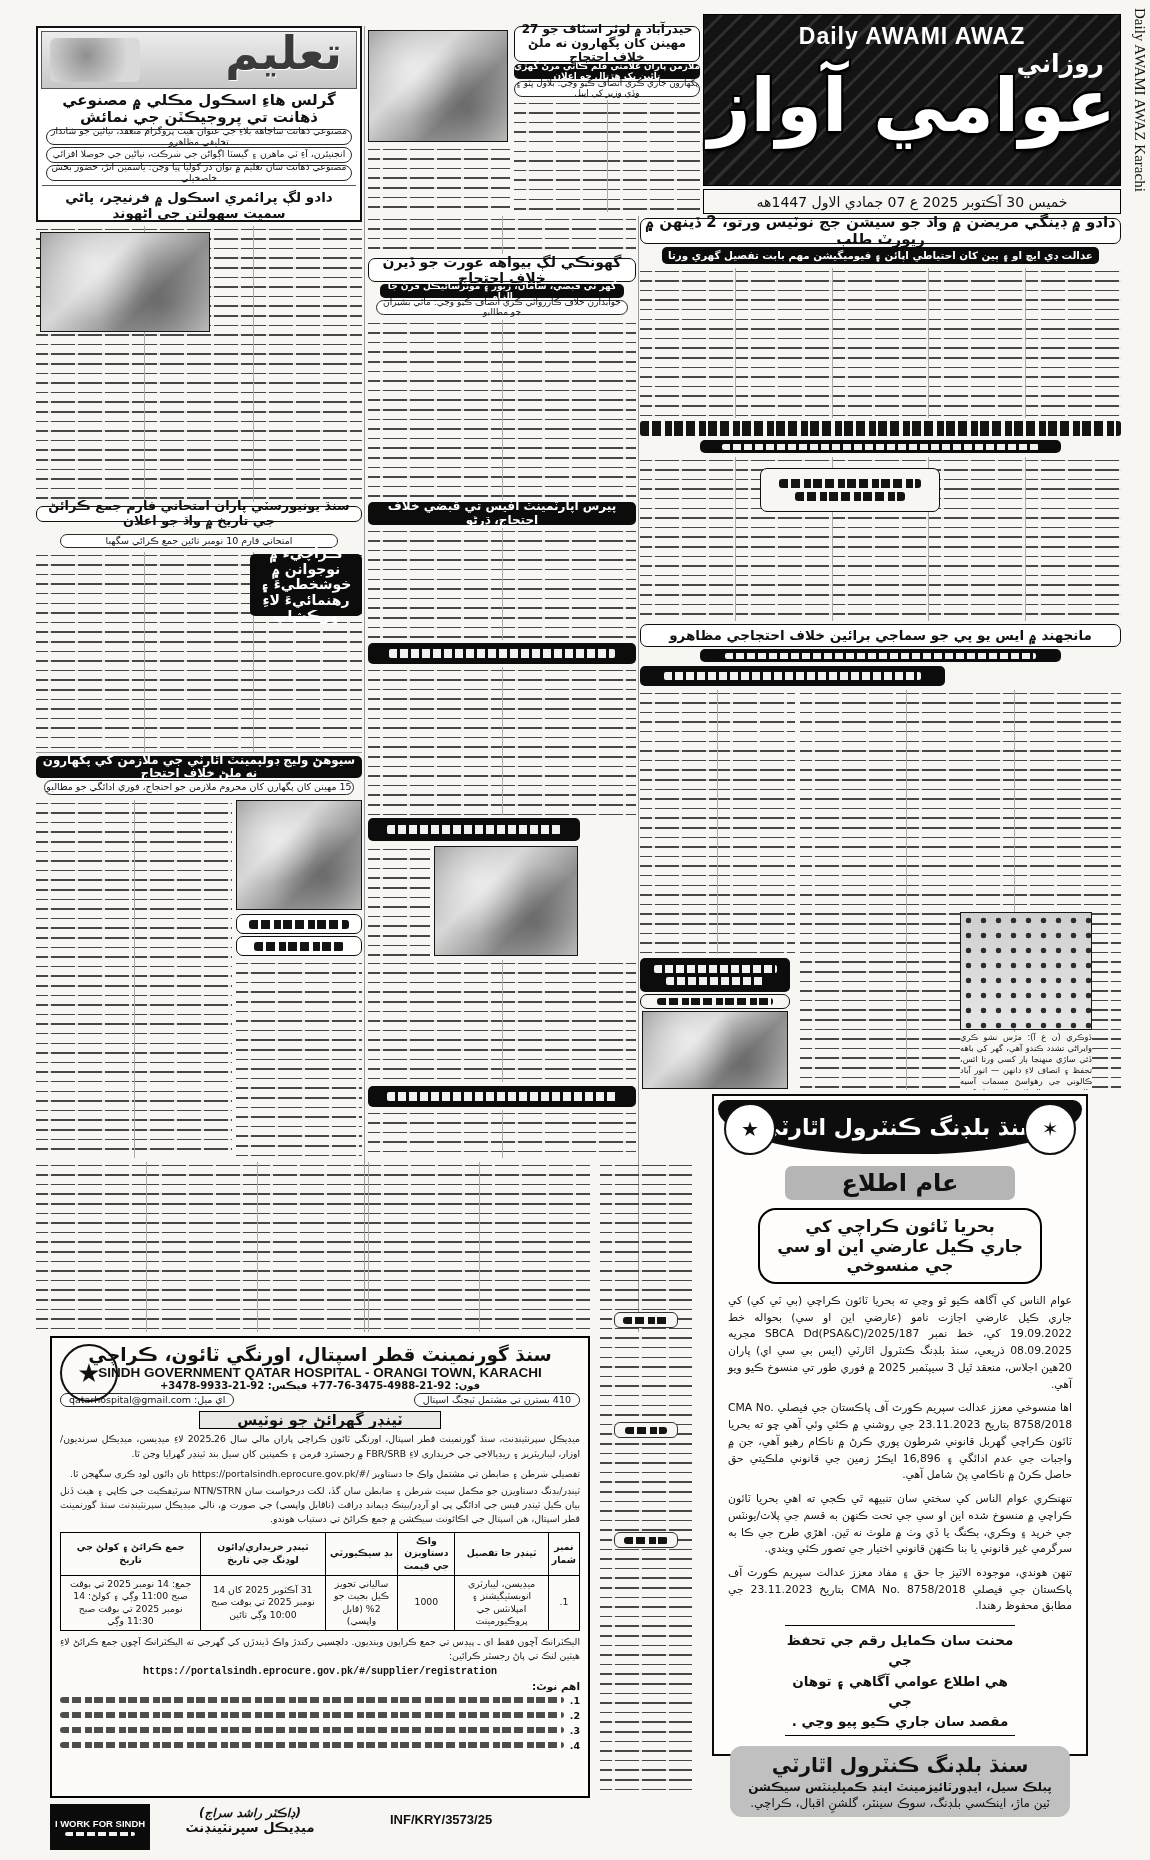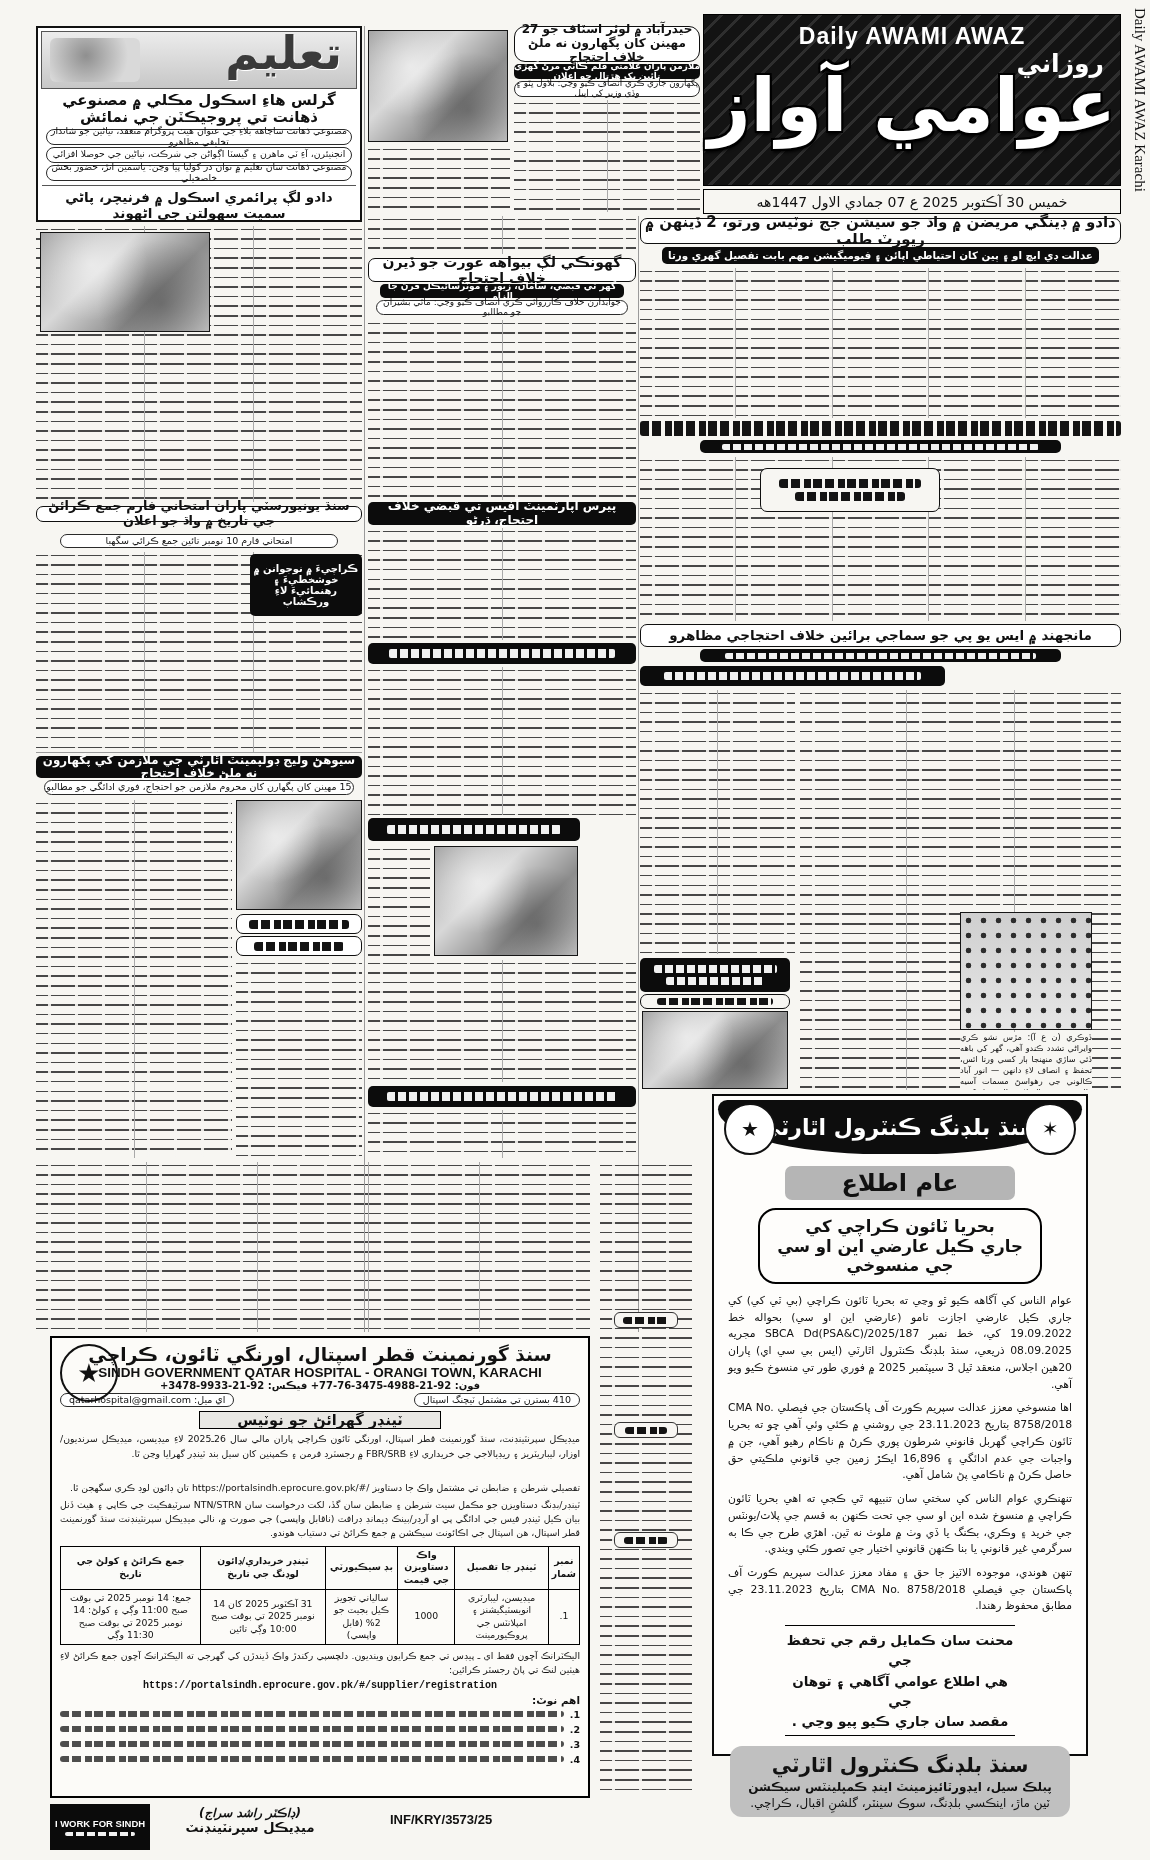--- a/index.html
+++ b/index.html
@@ -77,21 +77,21 @@
   <div class="abs photo" style="left:40px;top:232px;width:170px;height:100px;"></div>
 
   <div class="abs h-box" style="left:36px;top:506px;width:326px;height:16px;font-size:12.8px;">سنڌ يونيورسٽي پاران امتحاني فارم جمع ڪرائڻ جي تاريخ ۾ واڌ جو اعلان</div>
   <div class="abs h-pill" style="left:60px;top:534px;width:278px;height:14px;font-size:9.5px;">امتحاني فارم 10 نومبر تائين جمع ڪرائي سگهبا</div>
 
   <div class="abs cols" style="left:36px;top:552px;width:326px;height:200px;">
     <div class="c sim"></div>
     <div class="c sim"></div>
     <div class="c sim"></div>
   </div>
-  <div class="abs h-bar" style="left:250px;top:554px;width:112px;height:62px;flex-direction:column;font-size:10px;padding:2px;">
+  <div class="abs h-bar" style="left:250px;top:554px;width:112px;height:62px;flex-direction:column;font-size:14px;padding:2px;">
     <div>ڪراچيءَ ۾ نوجوانن ۾</div>
     <div>خوشخطيءَ ۽</div>
     <div>رهنمائيءَ لاءِ ورڪشاپ</div>
   </div>
 
   <div class="abs hrule" style="left:36px;top:752px;width:326px;"></div>
   <div class="abs h-bar" style="left:36px;top:756px;width:326px;height:22px;font-size:11.8px;">سيوهڻ وليج ڊولپمينٽ اٿارٽي جي ملازمن کي پگهارون نه ملڻ خلاف احتجاج</div>
   <div class="abs h-pill" style="left:44px;top:780px;width:310px;height:15px;font-size:9.5px;">15 مهينن کان پگهارن کان محروم ملازمن جو احتجاج، فوري ادائگي جو مطالبو</div>
   <div class="abs cols" style="left:36px;top:800px;width:196px;height:358px;">
     <div class="c sim"></div>
@@ -113,21 +113,21 @@
     <div class="c sim"></div>
     <div class="c sim"></div>
     <div class="c sim"></div>
     <div class="c sim"></div>
   </div>
 
   <div class="abs vrule" style="left:364px;top:26px;height:1306px;"></div>
   <div class="abs vrule" style="left:638px;top:216px;height:1116px;"></div>
 
   <div class="abs photo" style="left:368px;top:30px;width:140px;height:112px;"></div>
-  <div class="abs h-box" style="left:514px;top:26px;width:186px;height:36px;font-size:12px;padding:1px 3px;border-radius:11px;">حيدرآباد ۾ لوئر اسٽاف جو 27 مهينن کان پگهارون نه ملڻ خلاف احتجاج</div>
+  <div class="abs h-box" style="left:514px;top:26px;width:186px;height:36px;font-size:12px;padding:1px 3px;">حيدرآباد ۾ لوئر اسٽاف جو 27 مهينن کان پگهارون نه ملڻ خلاف احتجاج</div>
   <div class="abs h-bar" style="left:514px;top:64px;width:186px;height:15px;font-size:8.8px;">ملازمن پاران علامتي قلم ڪاٿي مرڻ گهڙي تائين بک هڙتال جو اعلان</div>
   <div class="abs h-pill" style="left:514px;top:81px;width:186px;height:16px;font-size:8.8px;">پگهارون جاري ڪري انصاف ڪيو وڃي: بلاول ڀٽو ۽ وڏي وزير کي اپيل</div>
   <div class="abs cols" style="left:514px;top:100px;width:186px;height:112px;">
     <div class="c sim"></div>
     <div class="c sim"></div>
   </div>
   <div class="abs cols" style="left:368px;top:146px;width:142px;height:66px;">
     <div class="c sim"></div>
   </div>
   <div class="abs cols" style="left:368px;top:216px;width:268px;height:38px;">
@@ -276,21 +276,21 @@
     <div class="abs" style="left:8px;top:6px;width:58px;height:58px;border:2px solid #111;border-radius:50%;display:flex;align-items:center;justify-content:center;font-size:26px;">★</div>
     <div style="text-align:center;font-size:18.5px;font-weight:bold;margin-top:2px;">سنڌ گورنمينٽ قطر اسپتال، اورنگي ٽائون، ڪراچي</div>
     <div class="ltr" style="text-align:center;font-size:13.5px;font-weight:bold;font-family:'Liberation Sans',sans-serif;">SINDH GOVERNMENT QATAR HOSPITAL - ORANGI TOWN, KARACHI</div>
     <div style="text-align:center;font-size:10px;font-weight:bold;">فون: 92-21-4988-3475-76-77+    فيڪس: 92-21-9933-3478+</div>
     <div style="display:flex;justify-content:space-between;margin-top:2px;">
       <span class="h-pill" style="padding:1px 8px;font-size:9.5px;">410 بسترن تي مشتمل ٽيچنگ اسپتال</span>
       <span class="h-pill" style="padding:1px 8px;font-size:9.5px;">اي ميل: qatarhospital@gmail.com</span>
     </div>
     <div style="width:46%;margin:4px auto 3px;border:1.4px solid #000;background:#e9e8e4;text-align:center;font-size:14.5px;font-weight:bold;">ٽينڊر گهرائڻ جو نوٽيس</div>
     <div class="just" style="font-size:9.3px;">ميڊيڪل سپرنٽينڊنٽ، سنڌ گورنمينٽ قطر اسپتال، اورنگي ٽائون ڪراچي پاران مالي سال 26ـ2025 لاءِ ميڊيسن، ميڊيڪل سرنديون/اوزار، ليباريٽريز ۽ ريڊيالاجي جي خريداري لاءِ FBR/SRB ۾ رجسٽرڊ فرمن ۽ ڪمپنين کان سيل بند ٽينڊر گهرايا وڃن ٿا.</div>
-    <div class="just" style="font-size:9.3px;margin-top:20px;">تفصيلي شرطن ۽ ضابطن تي مشتمل واڪ جا دستاويز /#/https://portalsindh.eprocure.gov.pk تان ڊائون لوڊ ڪري سگهجن ٿا.</div>
+    <div class="just" style="font-size:9.3px;margin-top:6px;">تفصيلي شرطن ۽ ضابطن تي مشتمل واڪ جا دستاويز /#/https://portalsindh.eprocure.gov.pk تان ڊائون لوڊ ڪري سگهجن ٿا.</div>
     <div class="just" style="font-size:9.3px;margin-top:2px;">ٽينڊر/بڊنگ دستاويزن جو مڪمل سيٽ شرطن ۽ ضابطن سان گڏ، لکت درخواست سان NTN/STRN سرٽيفڪيٽ جي ڪاپي ۽ هيٺ ڏنل بيان ڪيل ٽينڊر فيس جي ادائگي پي او آرڊر/بينڪ ڊيمانڊ ڊرافٽ (ناقابل واپسي) جي صورت ۾، نالي ميڊيڪل سپرنٽينڊنٽ سنڌ گورنمينٽ قطر اسپتال، هن اسپتال جي اڪائونٽ سيڪشن ۾ جمع ڪرائڻ تي دستياب هوندو.</div>
 
     <table class="tender" style="margin-top:5px;">
       <tbody>
           <tr>
         <th style="width:6%;">نمبر شمار</th>
         <th style="width:18%;">ٽينڊر جا تفصيل</th>
         <th style="width:11%;">واڪ دستاويزن جي قيمت</th>
         <th style="width:14%;">بڊ سيڪيورٽي</th>
         <th style="width:24%;">ٽينڊر خريداري/ڊائون لوڊنگ جي تاريخ</th>

